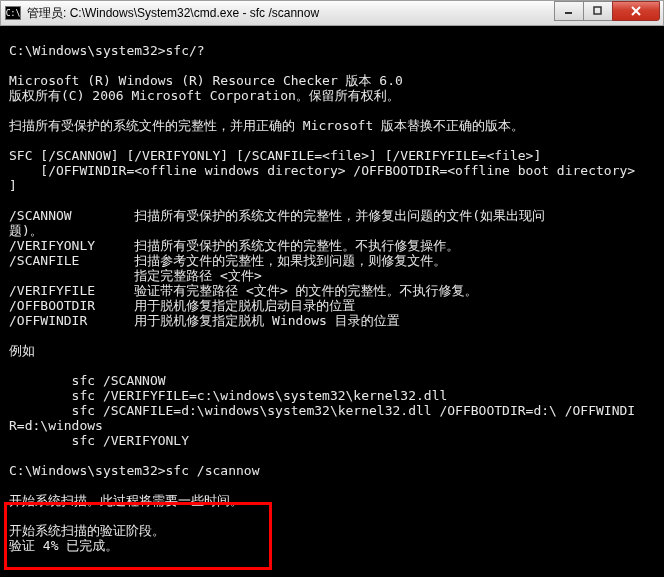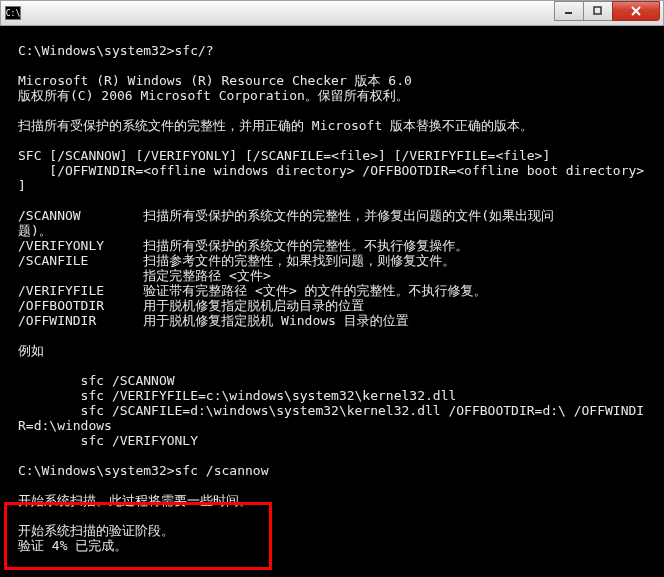--- a/index.html
+++ b/index.html
@@ -65,41 +65,42 @@
     border-color: #963028;
     border-bottom-right-radius: 3px;
   }
   .ctrl-close svg, .ctrl-btn svg { display: block; }
   .terminal {
     background: #000;
     color: #e8e8e8;
     font-family: "NSimSun", "SimSun", "Consolas", monospace;
     font-size: 13px;
     line-height: 15px;
-    padding: 2px 2px 2px 18px;
+    padding: 2px 2px 2px 9px;
     white-space: pre;
     height: calc(577px - 26px);
     overflow: hidden;
     letter-spacing: 0;
   }
   .hl-box {
     border: 3px solid #ff0000;
     position: absolute;
     left: 4px;
     top: 502px;
     width: 268px;
     height: 68px;
     pointer-events: none;
   }
 </style>
 </head>
 <body>
 
 <div class="titlebar">
   <span class="titlebar-icon">C:\</span>
+  <span class="title-text">管理员: C:\Windows\System32\cmd.exe - sfc  /scannow</span>
   <div class="window-controls">
     <div class="ctrl-btn" title="Minimize">
       <svg width="10" height="10" viewBox="0 0 10 10">
           <line x1="1" y1="7" x2="8" y2="7" stroke="#333" stroke-width="2"></line>
         </svg>
     </div>
     <div class="ctrl-btn" title="Maximize">
       <svg width="10" height="10" viewBox="0 0 10 10">
           <rect x="1" y="1" width="7" height="7" fill="none" stroke="#333" stroke-width="1.5"></rect>
         </svg>

